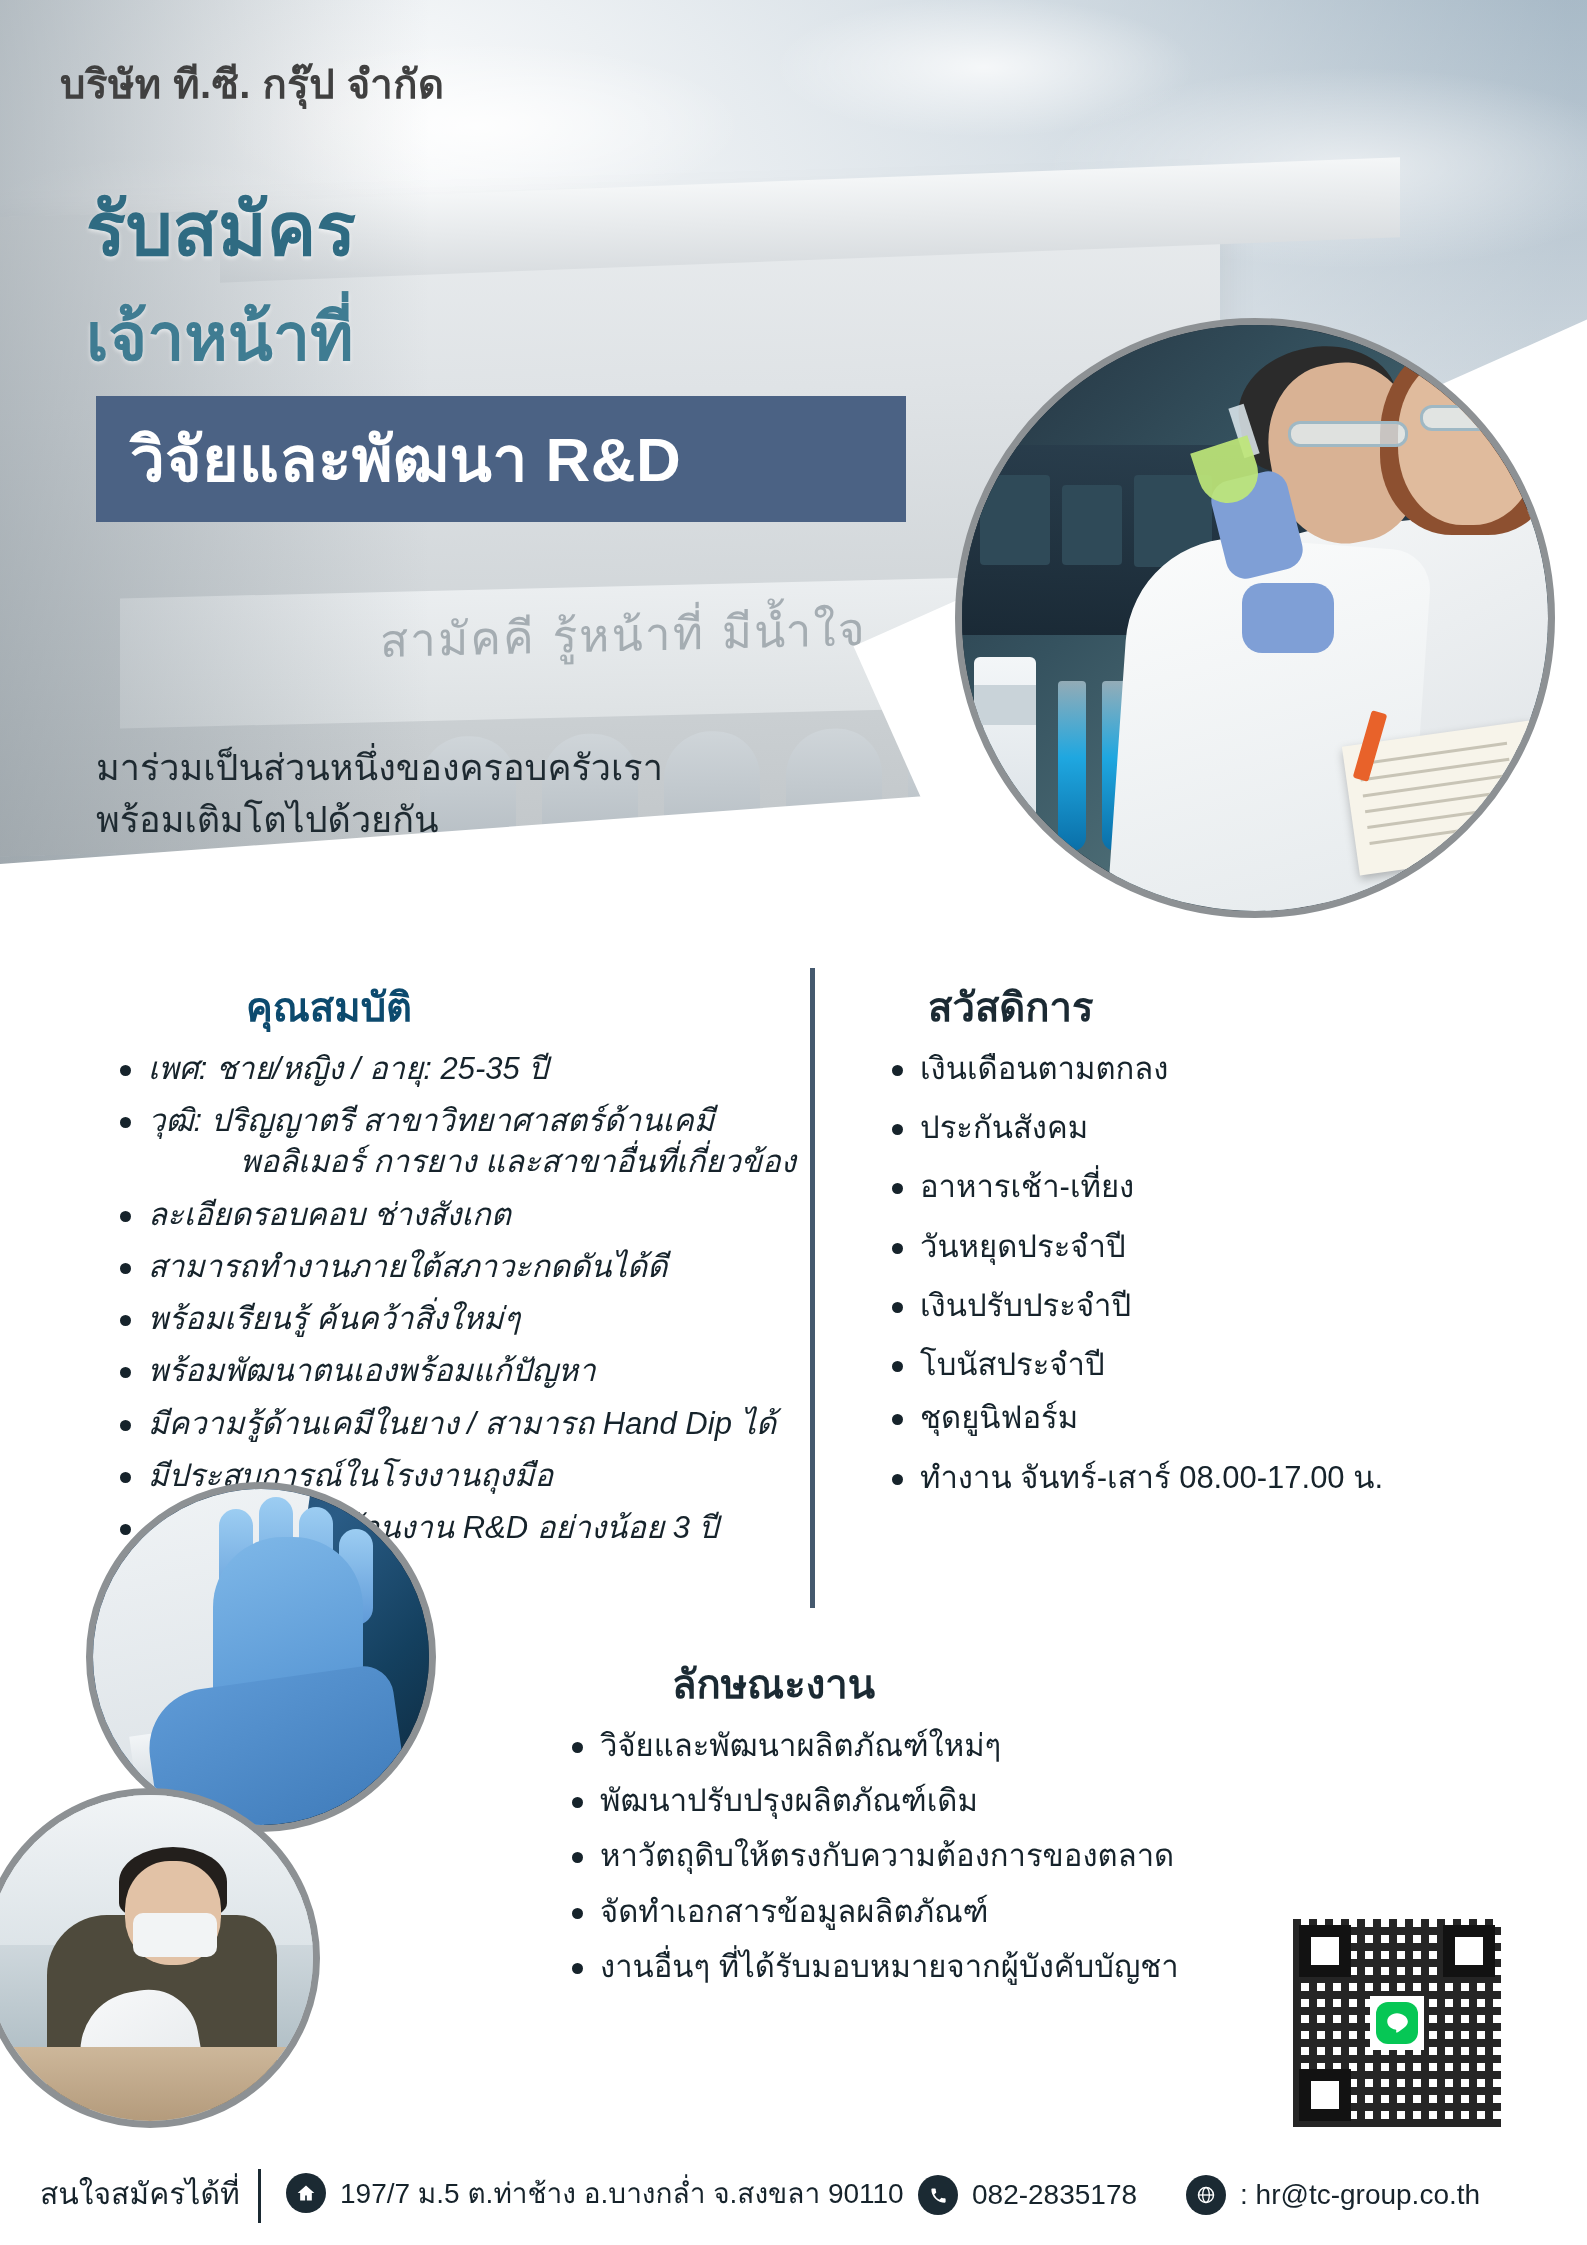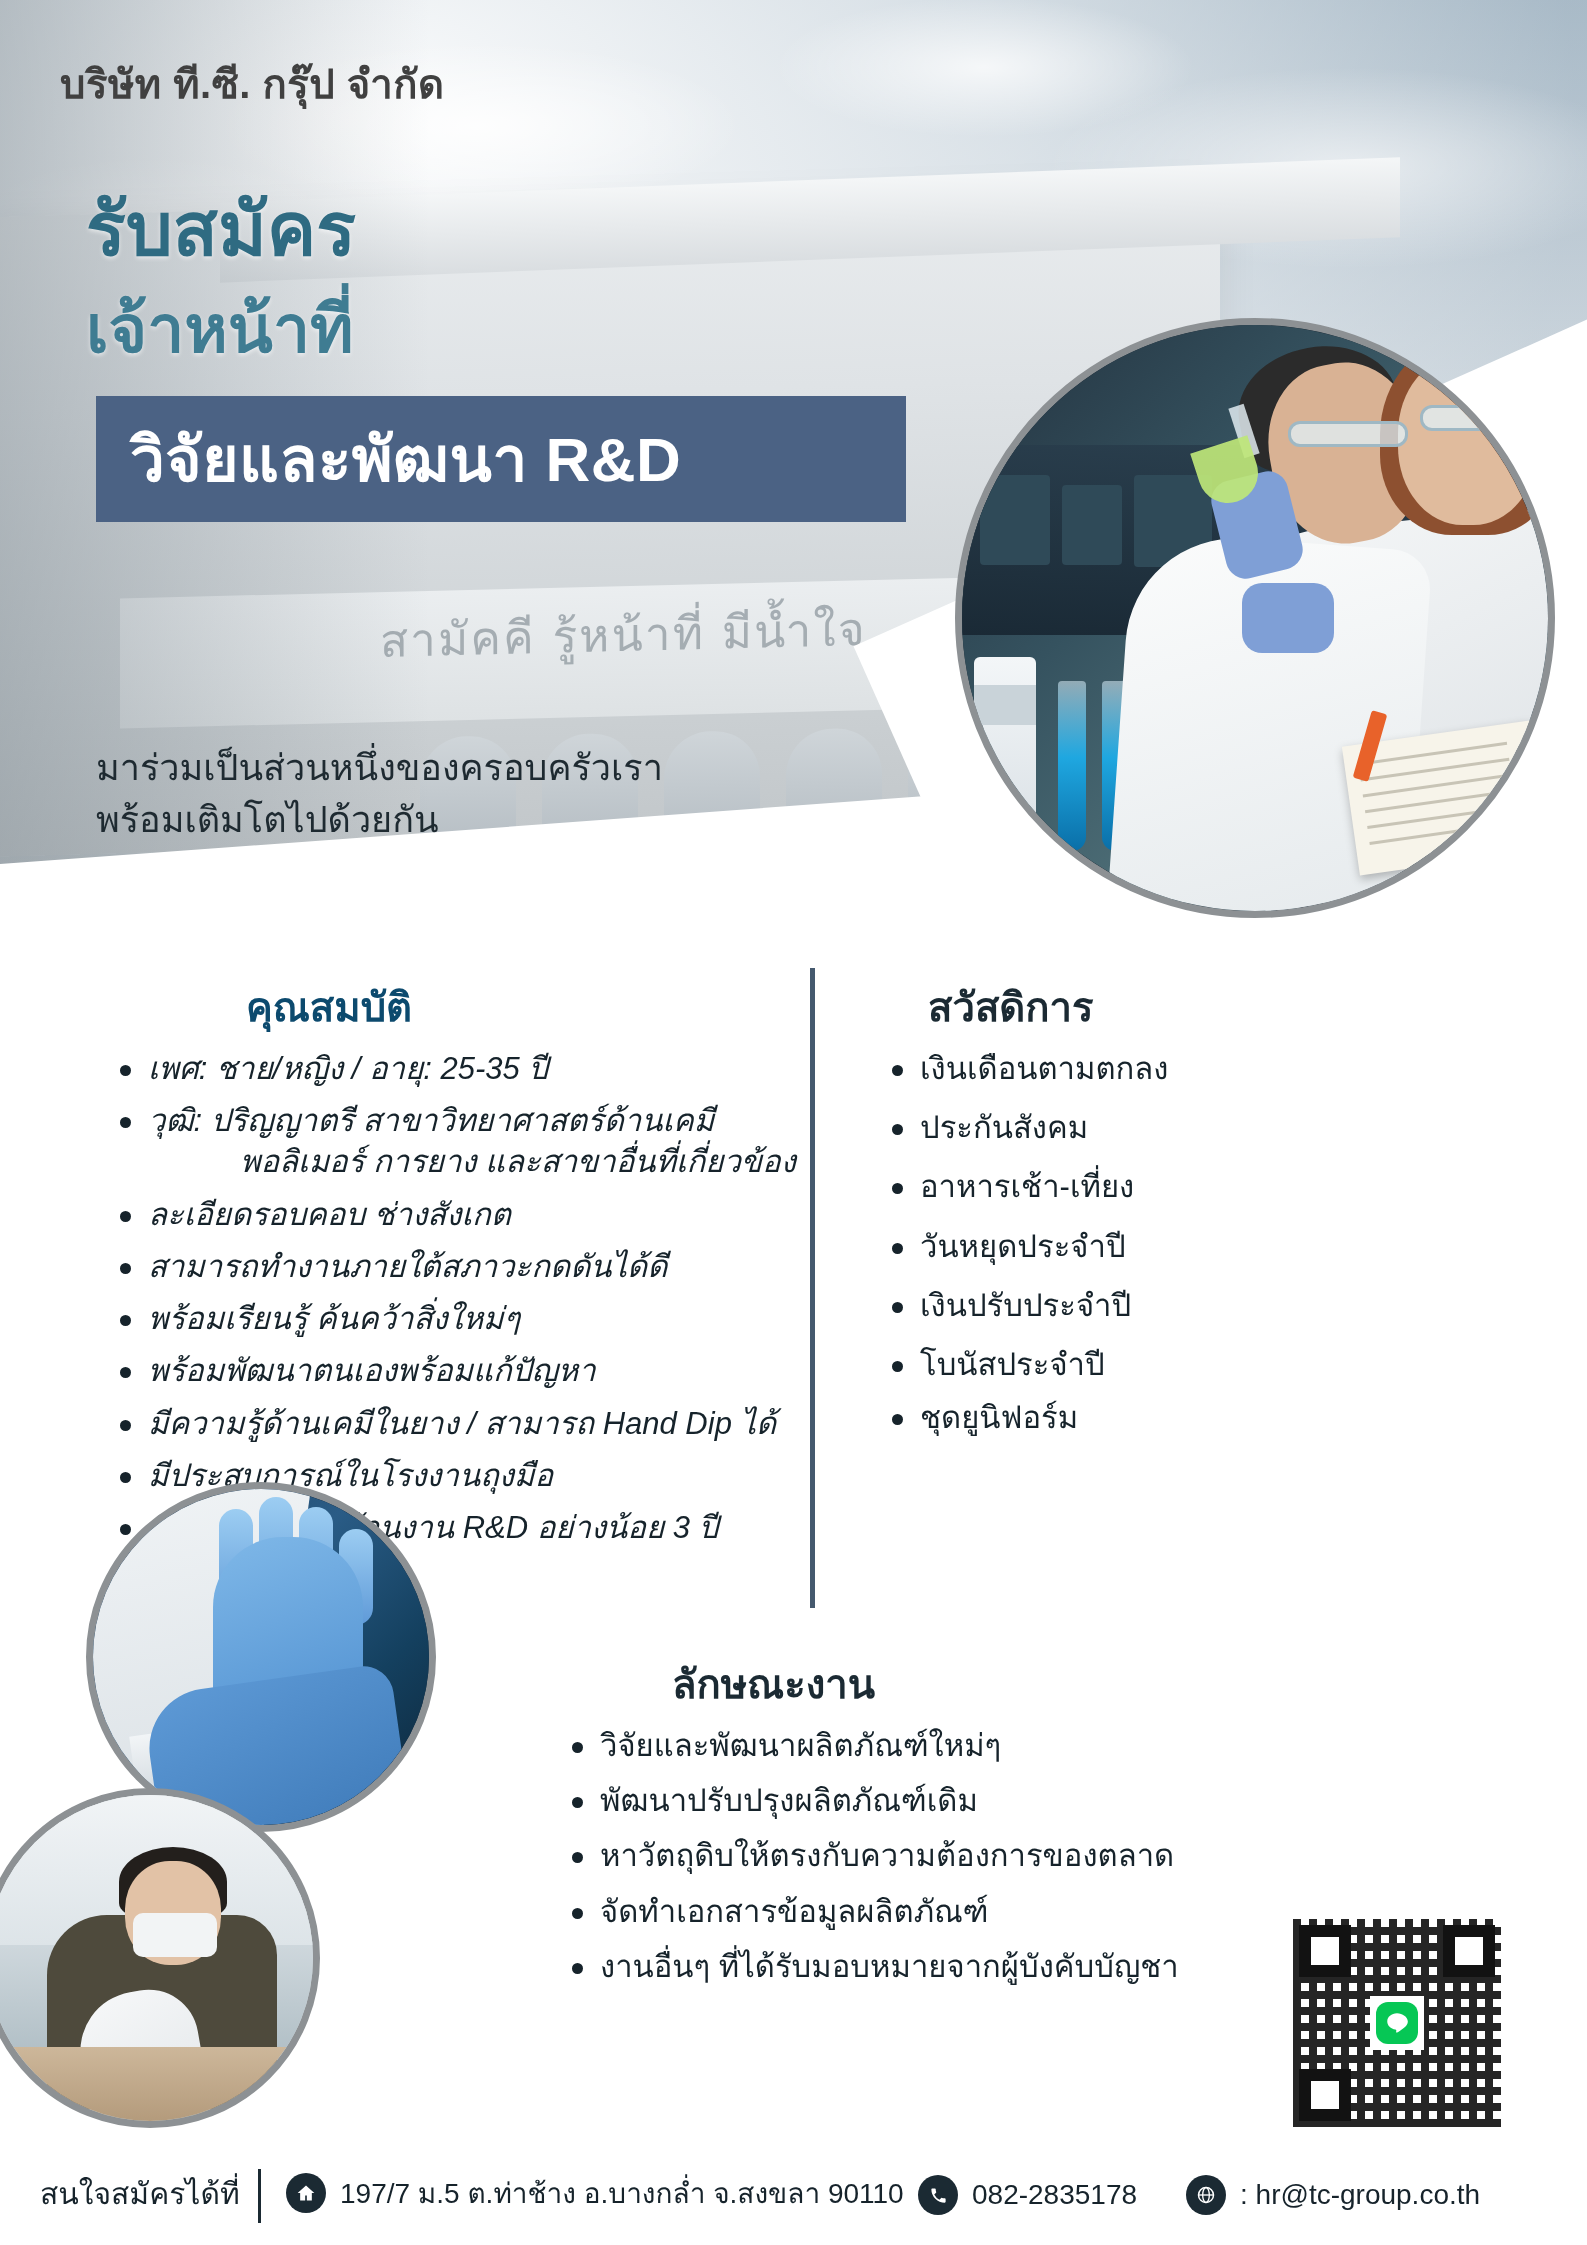--- a/index.html
+++ b/index.html
@@ -120,21 +120,21 @@
     position: absolute; left: 60px; top: 52px;
     font-size: 40px; font-weight: bold; color: #404040;
     letter-spacing: .5px;
   }
   .title-1 {
     position: absolute; left: 86px; top: 170px;
     font-size: 74px; font-weight: bold; color: #2f6b82;
     text-shadow: 0 2px 4px rgba(255,255,255,.6);
   }
   .title-2 {
-    position: absolute; left: 86px; top: 276px;
+    position: absolute; left: 86px; top: 284px;
     font-size: 66px; font-weight: bold; color: #3f7c92;
     text-shadow: 0 2px 4px rgba(255,255,255,.6);
   }
   .title-box {
     position: absolute; left: 96px; top: 396px;
     width: 810px; height: 126px;
     background: #4b6284;
     display: flex; align-items: center;
   }
   .title-3 {
@@ -430,20 +430,21 @@
   <div class="h-welfare">สวัสดิการ</div>
   <div class="col-welfare">
     <ul class="bullets">
       <li style="margin-bottom:18px"><span>เงินเดือนตามตกลง</span></li>
       <li style="margin-bottom:18px"><span>ประกันสังคม</span></li>
       <li style="margin-bottom:18px"><span>อาหารเช้า-เที่ยง</span></li>
       <li style="margin-bottom:18px"><span>วันหยุดประจำปี</span></li>
       <li style="margin-bottom:18px"><span>เงินปรับประจำปี</span></li>
       <li style="margin-bottom:12px"><span>โบนัสประจำปี</span></li>
       <li style="margin-bottom:18px"><span>ชุดยูนิฟอร์ม</span></li>
+      <li style="margin-bottom:18px"><span>ทำงาน จันทร์-เสาร์ 08.00-17.00 น.</span></li>
     </ul>
   </div>
 
   <div class="photo-glove">
     <div class="gl-bg"></div>
     <div class="gl-white"></div>
     <div class="gl-f" style="left:126px; top:20px; height:110px;"></div>
     <div class="gl-f" style="left:166px; top:8px; height:124px;"></div>
     <div class="gl-f" style="left:206px; top:18px; height:116px;"></div>
     <div class="gl-f" style="left:246px; top:40px; height:96px;"></div>

